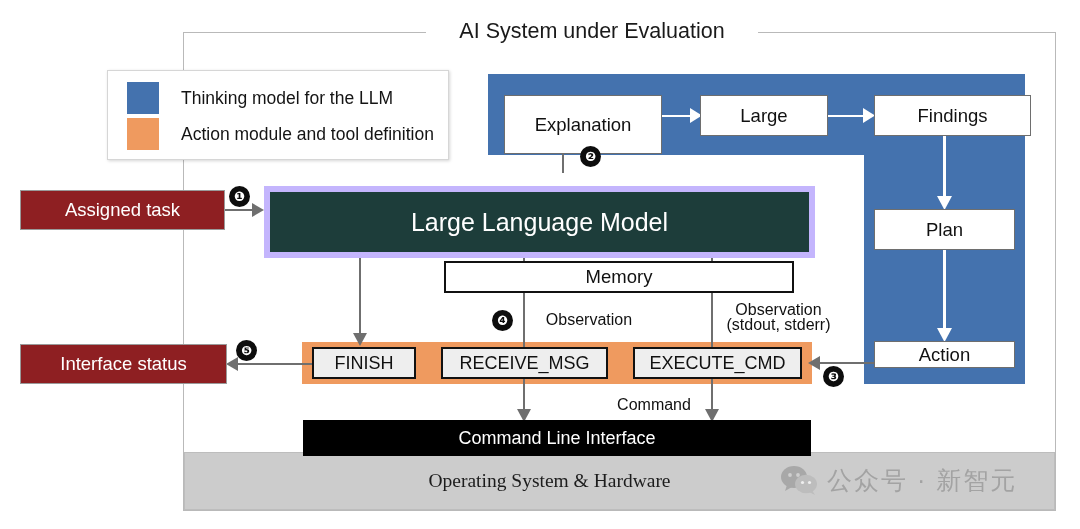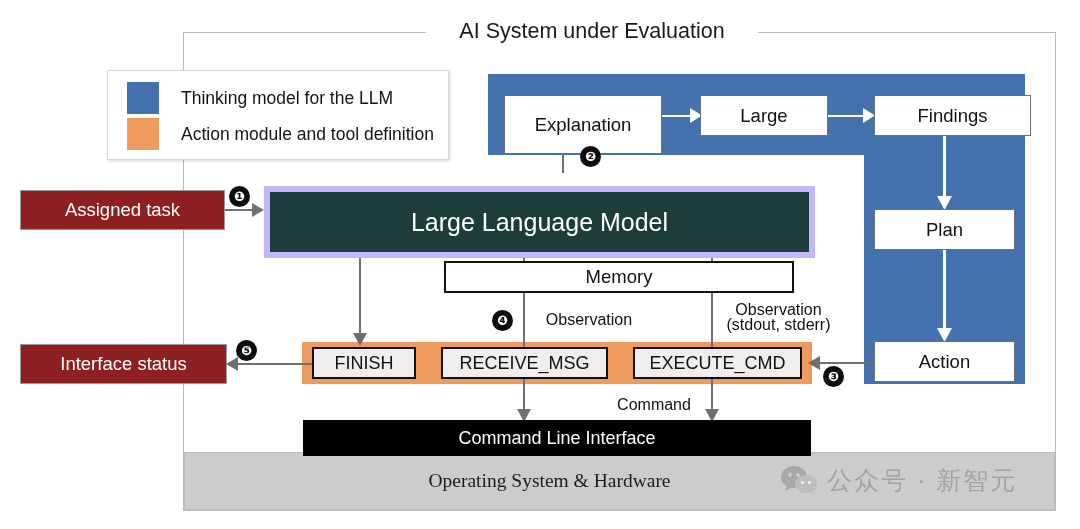--- a/index.html
+++ b/index.html
@@ -75,21 +75,21 @@
   
   .wbox {
     background: #ffffff; border: 1.6px solid #6e6e6e;
     display: flex; align-items: center; justify-content: center;
     font-size: 18.5px; color: #111111; white-space: nowrap;
   }
   #box-explanation { left: 504px; top: 95px;  width: 158px; height: 59px; }
   #box-gaps        { left: 700px; top: 95px;  width: 128px; height: 41px; }
   #box-findings    { left: 874px; top: 95px;  width: 157px; height: 41px; }
   #box-plan        { left: 874px; top: 209px; width: 141px; height: 41px; }
-  #box-action      { left: 874px; top: 341px; width: 141px; height: 41px; }
+  #box-action      { left: 874px; top: 341px; width: 141px; height: 27px; }
 
   
   #box-llm {
     left: 264px; top: 172px; width: 551px; height: 72px;
     background: #1d3d3a; border: 6px solid #c4b5fd;
     display: flex; align-items: center; justify-content: center;
     color: #ffffff; font-size: 25px; margin-top: 14px;
   }
 
   

